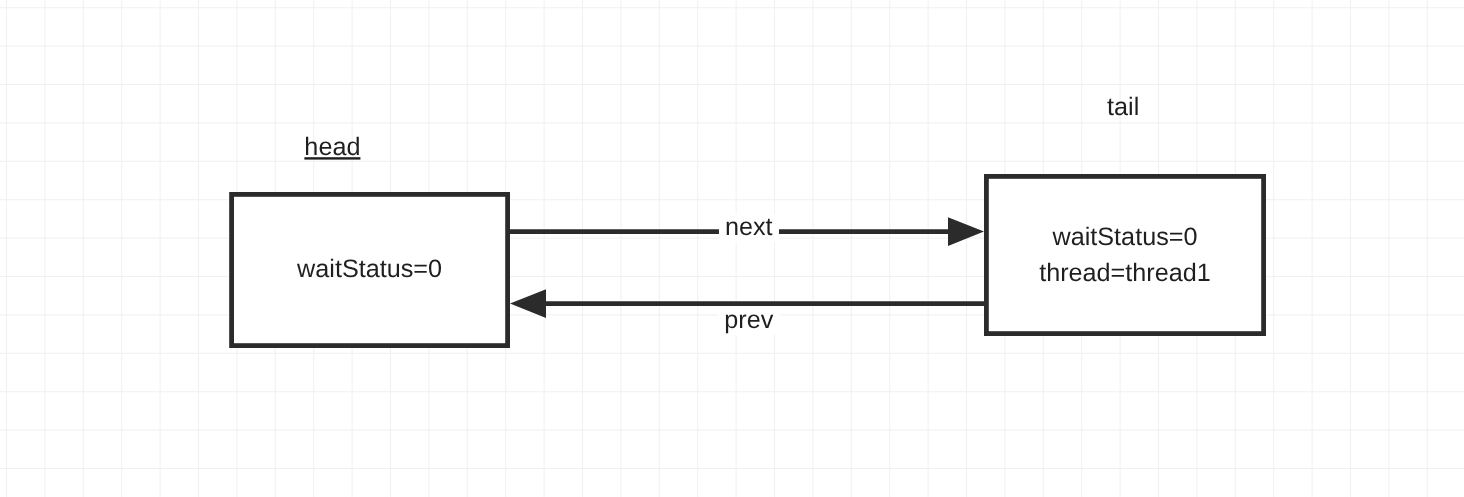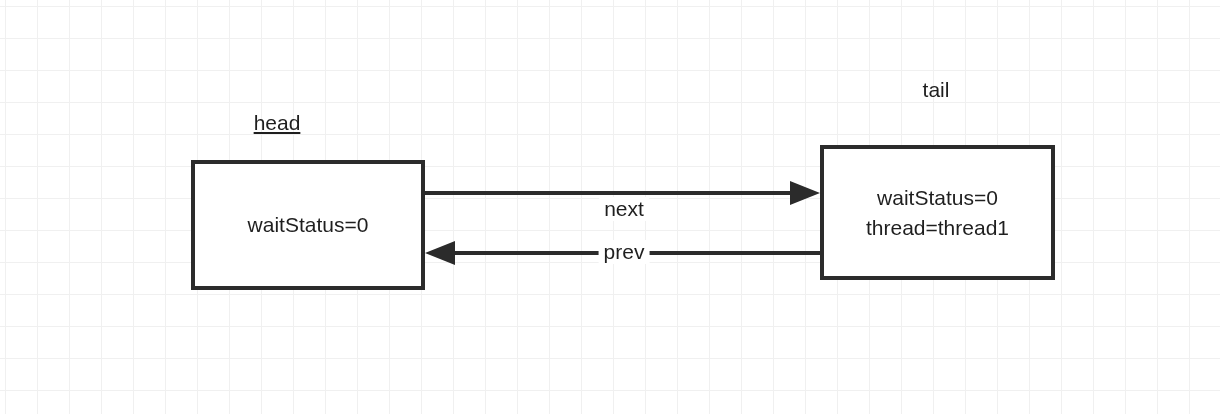--- a/index.html
+++ b/index.html
@@ -82,25 +82,25 @@
     font-size: 21px;
     color: #1f1f1f;
     background: #ffffff;
     padding: 0 5px;
     white-space: nowrap;
     transform: translate(-50%, -50%);
     z-index: 4;
   }
   #label-next {
     left: 624px;
-    top: 209px;
+    top: 190px;
   }
   #label-prev {
     left: 624px;
-    top: 252px;
+    top: 267px;
   }
   #watermark {
     position: absolute;
     right: 16px;
     bottom: 14px;
     font-size: 15px;
     color: #c9c9c9;
     letter-spacing: 0.5px;
     white-space: nowrap;
     z-index: 5;

